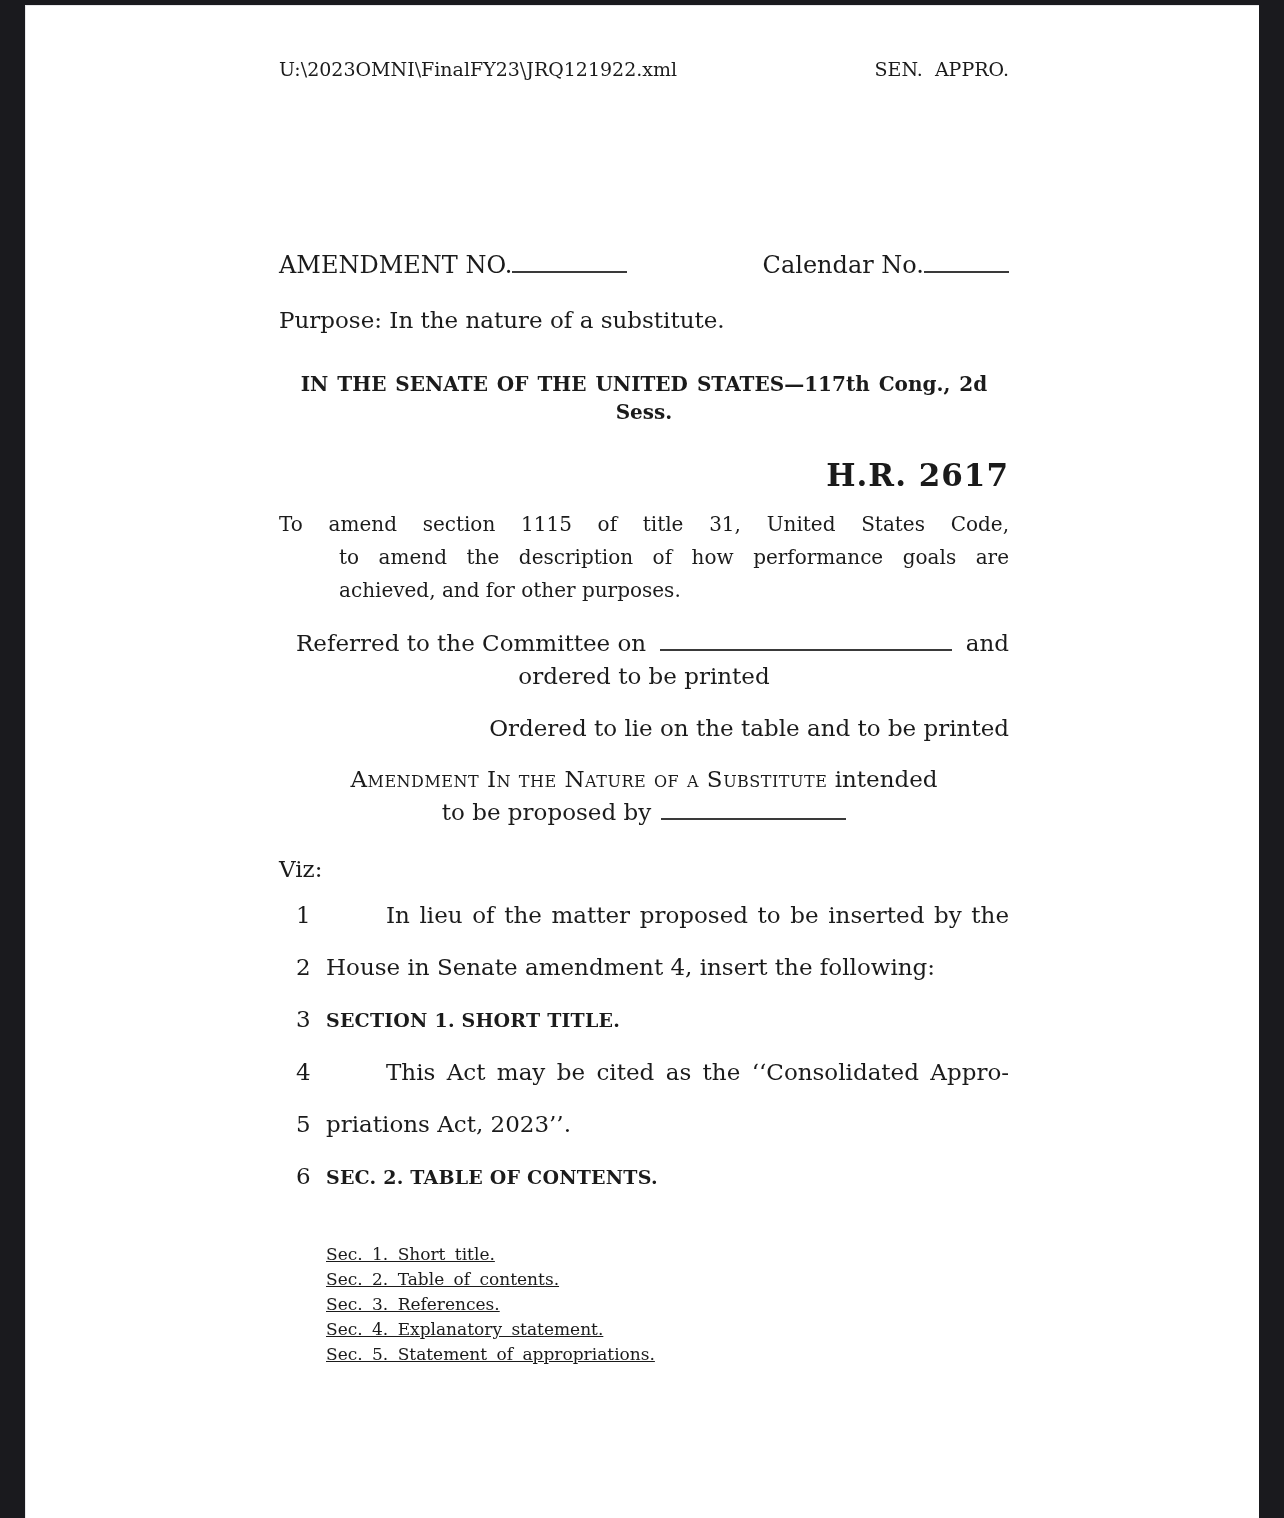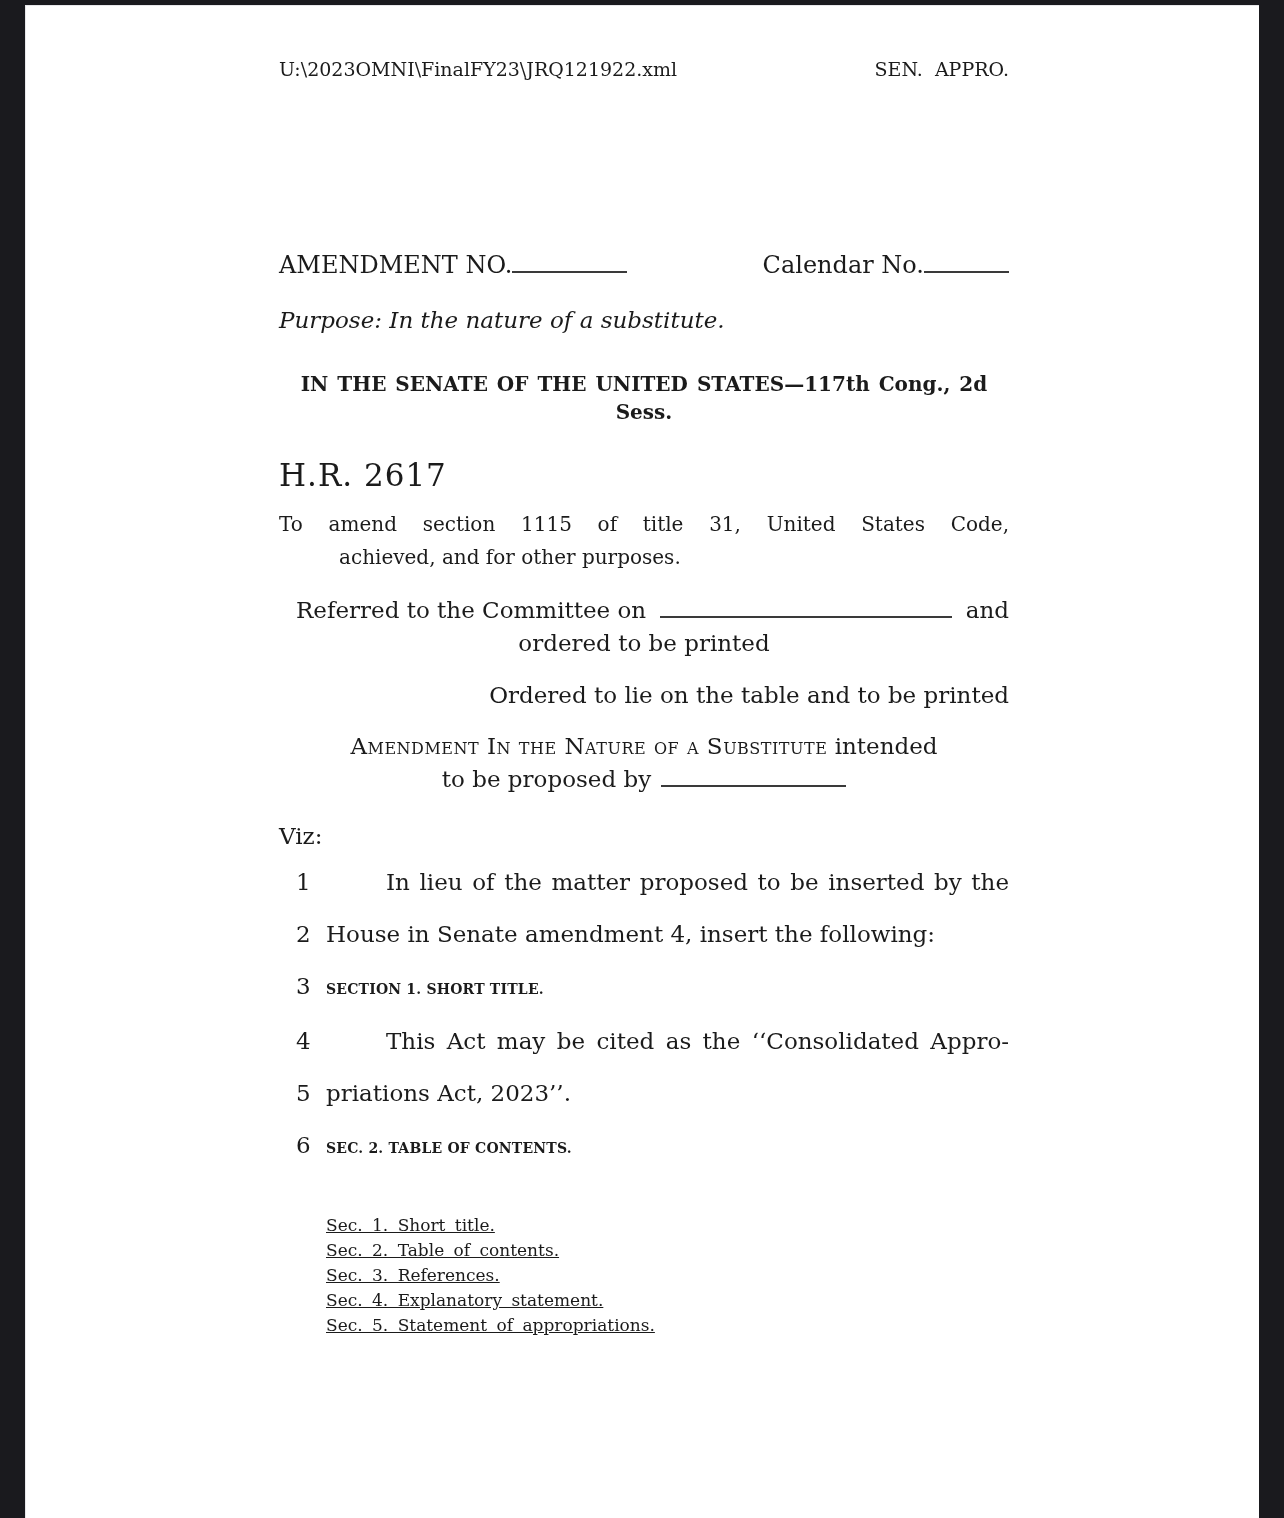--- a/index.html
+++ b/index.html
@@ -59,36 +59,35 @@
     height: 0.85em;
     vertical-align: baseline;
   }
   .blank-amendment { width: 115px; }
   .blank-calendar  { width: 85px;  }
   .blank-proposed  { width: 185px; margin-left: 10px; }
   .purpose {
     margin-top: 25px;
     font-size: 23px;
     line-height: 30px;
-    font-style: italic;
   }
   .senate-line {
     margin-top: 35px;
     font-size: 20px;
     line-height: 28px;
     font-weight: bold;
     text-align: center;
     word-spacing: 2px;
   }
   .bill-number {
     margin-top: 28px;
     font-size: 31px;
     line-height: 42px;
-    font-weight: normal;
-    text-align: left;
+    font-weight: bold;
+    text-align: right;
     letter-spacing: 1px;
   }
   .long-title {
     margin-top: 12px;
     font-size: 20px;
     line-height: 33px;
   }
   .lt-line { text-align: justify; text-align-last: justify; }
   .lt-line.cont { padding-left: 60px; }
   .lt-line.last { text-align-last: left; }
@@ -140,21 +139,21 @@
   .line-num {
     width: 30px;
     padding-left: 17px;
     flex: none;
   }
   .line-text { flex: 1; }
   .line-text.jf { text-align: justify; text-align-last: justify; }
   .line-text.ind { text-indent: 60px; }
   .line-text.hd {
     font-weight: bold;
-    font-size: 14px;
+    font-size: 19px;
     letter-spacing: 0.2px;
   }
   
   .toc {
     margin-top: 49px;
     padding-left: 47px;
     font-size: 17px;
     line-height: 25px;
     word-spacing: 4px;
     text-decoration: underline;
@@ -182,20 +181,21 @@
       </div>
 
       <div class="purpose">Purpose: In the nature of a substitute.</div>
 
       <div class="senate-line">IN THE SENATE OF THE UNITED STATES—117th Cong., 2d Sess.</div>
 
       <div class="bill-number">H.R. 2617</div>
 
       <div class="long-title">
         <div class="lt-line">To amend section 1115 of title 31, United States Code,</div>
+        <div class="lt-line cont">to amend the description of how performance goals are</div>
         <div class="lt-line cont last">achieved, and for other purposes.</div>
       </div>
 
       <div class="referred">
         <div class="referred-l1">
           <span>Referred to the Committee on</span>
           <span class="blank-committee"></span>
           <span>and</span>
         </div>
         <div class="referred-l2">ordered to be printed</div>

